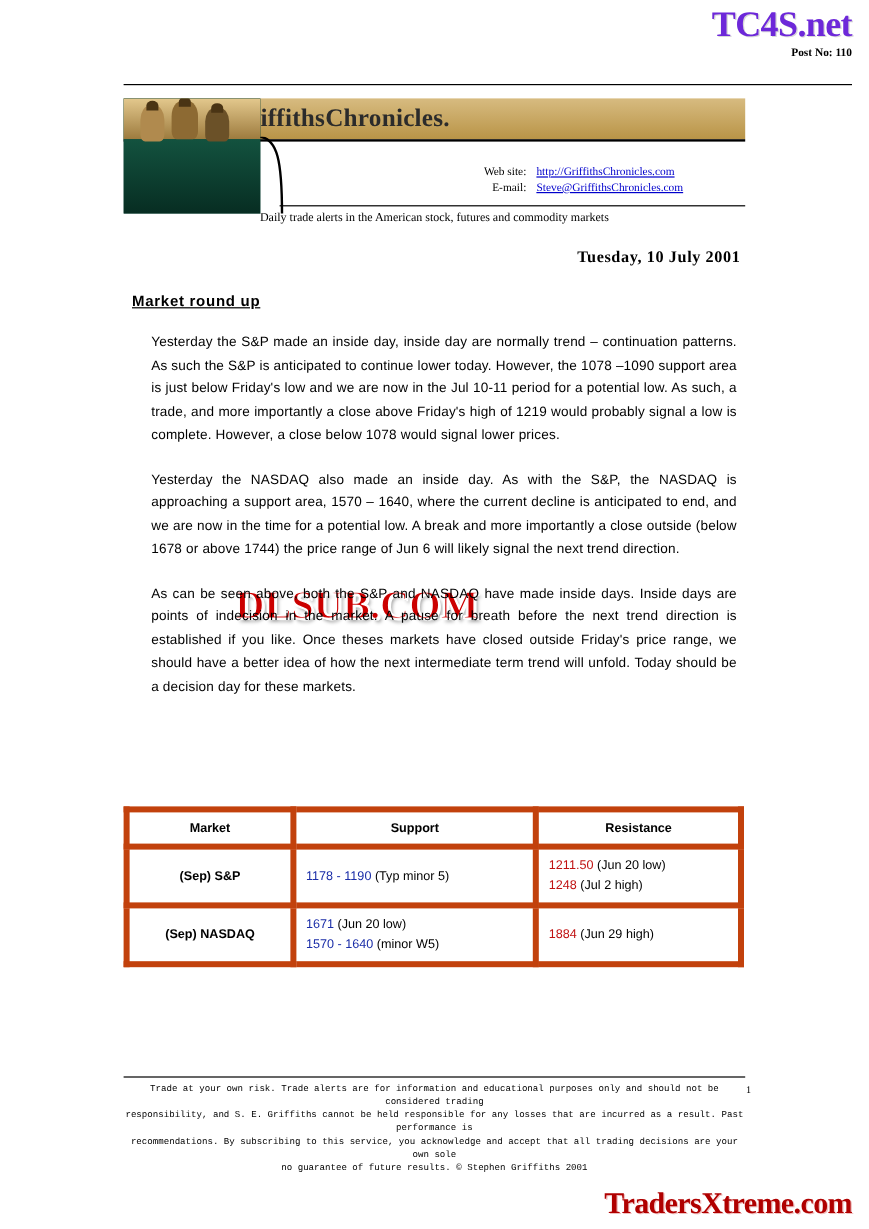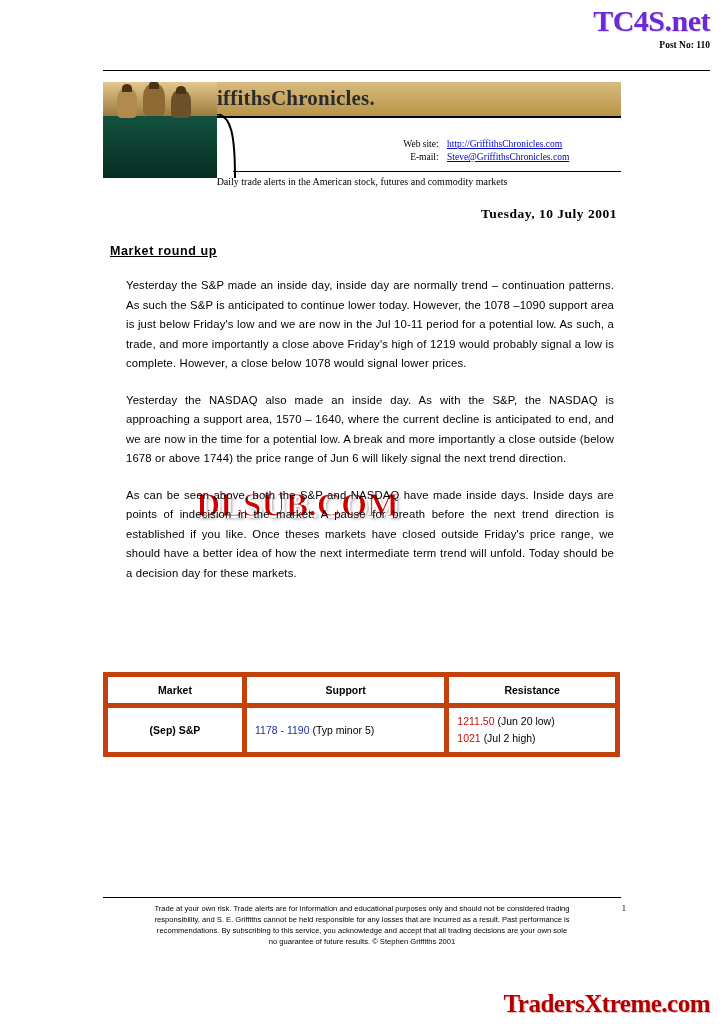--- a/index.html
+++ b/index.html
@@ -249,21 +249,21 @@
     left: 103px;
     right: 103px;
     top: 897px;
     border-top: 1px solid #000;
   }
   .footer {
     position: absolute;
     left: 103px;
     width: 518px;
     top: 903px;
-    font-family: Liberation Sans, sans-serif;
+    font-family: Liberation Mono, monospace;
     font-size: 7.6px;
     line-height: 11px;
     text-align: center;
     color: #000;
   }
   .footer .ln { display: block; }
   .page-no {
     position: absolute;
     right: 98px;
     top: 903px;
@@ -339,22 +339,41 @@
           <span class="v-blue">1178 - 1190</span>
           <span class="v-note">(Typ minor 5)</span>
         </div>
       </td>
       <td class="vals">
         <div>
           <span class="v-red">1211.50</span>
           <span class="v-note">(Jun 20 low)</span>
         </div>
         <div>
-          <span class="v-red">1021</span>
+          <span class="v-red">1248</span>
           <span class="v-note">(Jul 2 high)</span>
+        </div>
+      </td>
+    </tr>
+    <tr>
+      <td class="mkt">(Sep)  NASDAQ</td>
+      <td class="vals">
+        <div>
+          <span class="v-blue">1671</span>
+          <span class="v-note">(Jun 20 low)</span>
+        </div>
+        <div>
+          <span class="v-blue">1570 - 1640</span>
+          <span class="v-note">(minor W5)</span>
+        </div>
+      </td>
+      <td class="vals">
+        <div>
+          <span class="v-red">1884</span>
+          <span class="v-note">(Jun 29 high)</span>
         </div>
       </td>
     </tr>
   </tbody>
 </table>
 
 <div class="footer-rule"></div>
 <div class="footer">
   <span class="ln">Trade at your own risk. Trade alerts are for information and educational purposes only and should not be considered trading</span>
   <span class="ln">responsibility, and S. E. Griffiths cannot be held responsible for any losses that are incurred as a result.  Past performance is</span>

